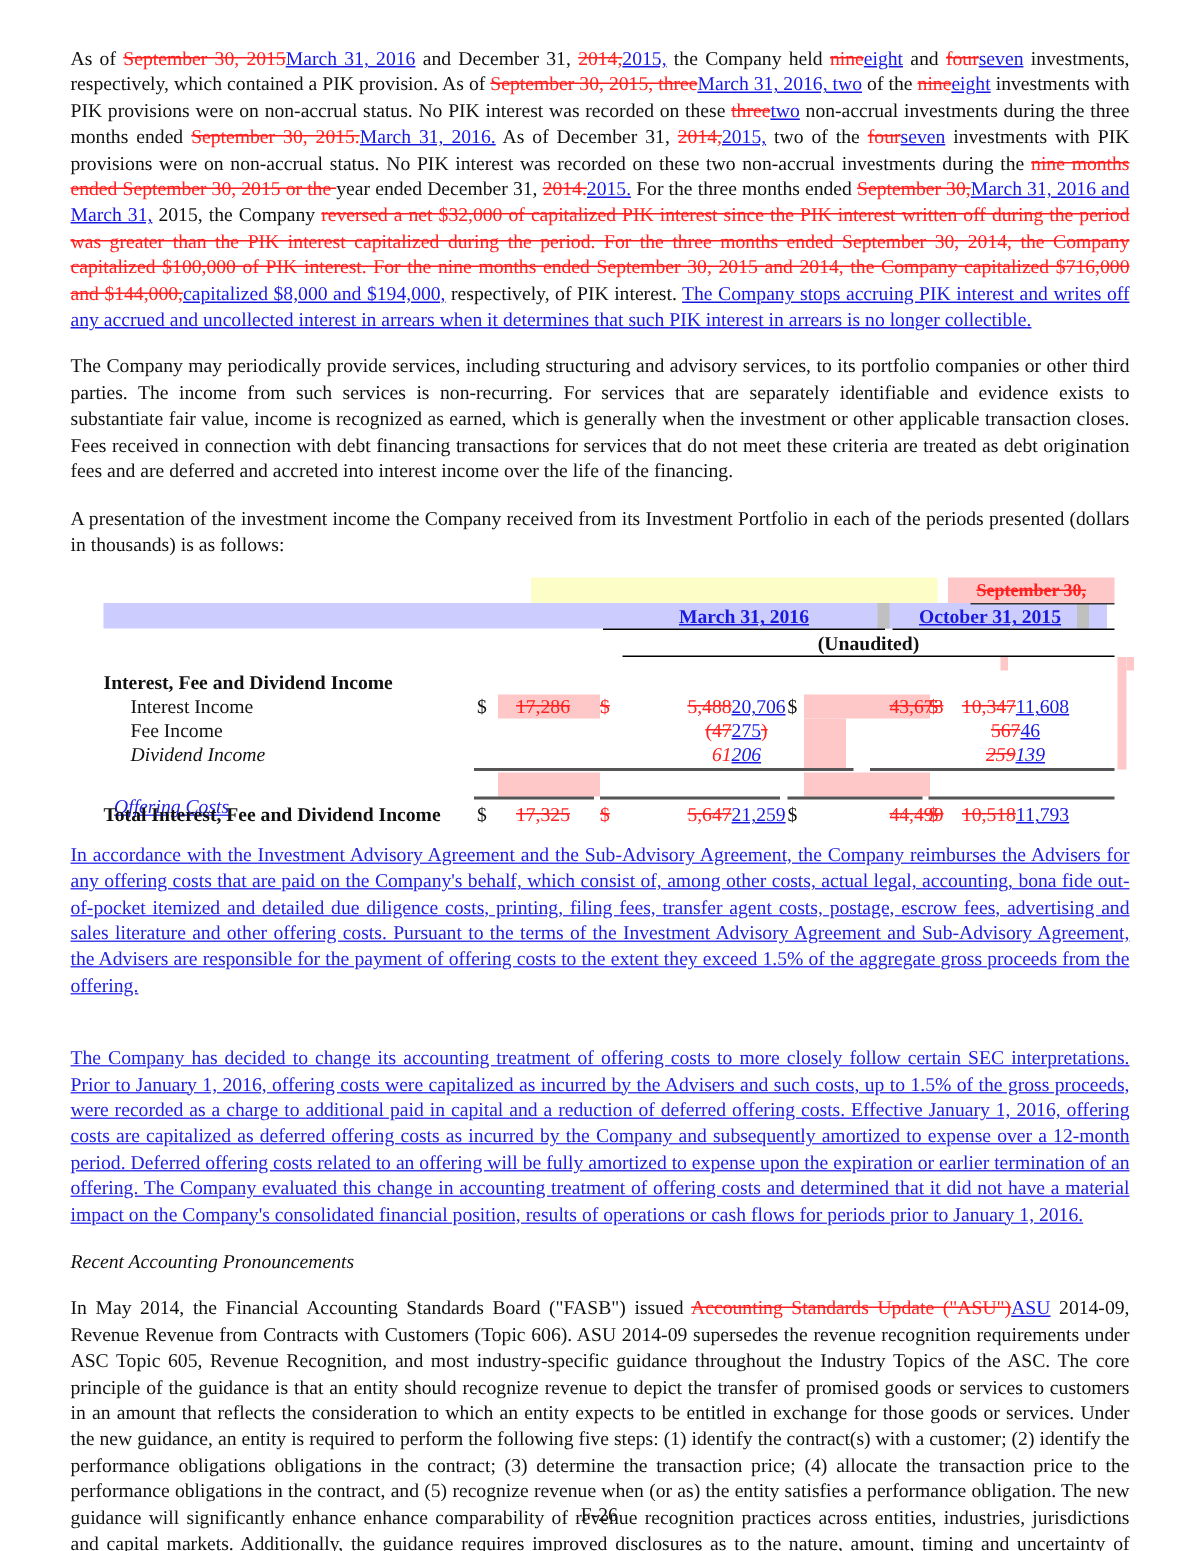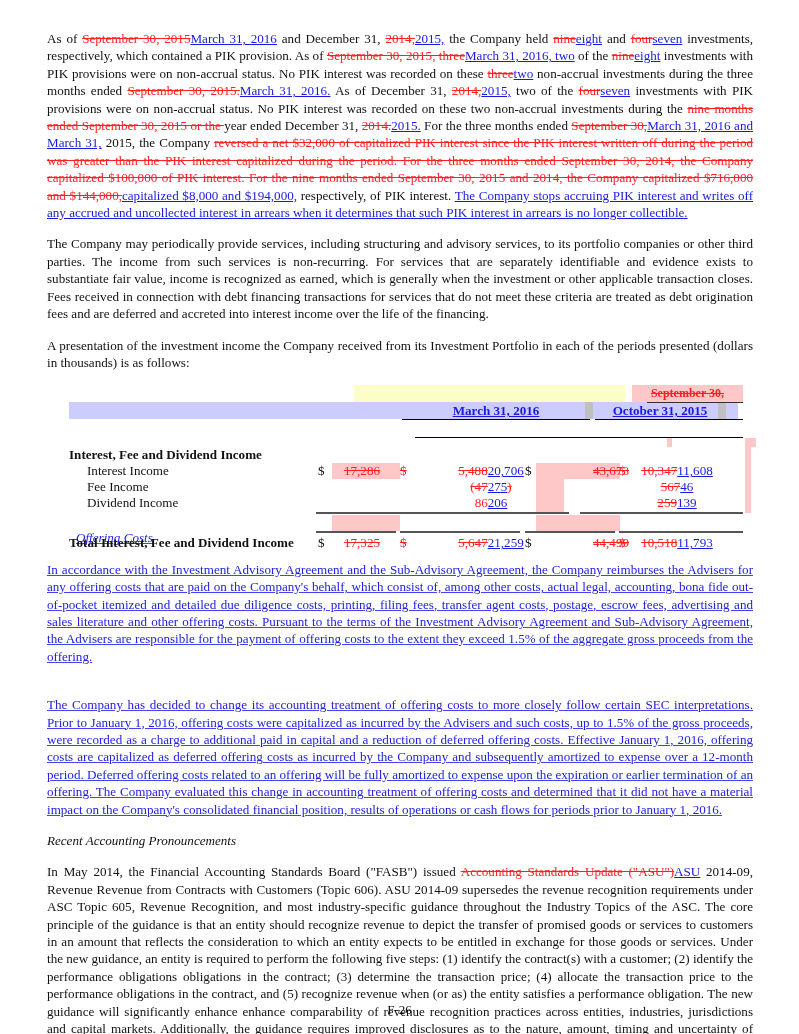--- a/index.html
+++ b/index.html
@@ -73,20 +73,21 @@
     <div class="hdr-grey1"></div>
     <div class="hdr-grey2"></div>
     <div class="line-under-pink"></div>
 
     <div class="hdr-text2"><span class="del">September 30,</span></div>
 
     <div class="hdr-march1"><span class="ins">March 31, 2016</span></div>
     <div class="hdr-march2"><span class="ins">October 31, 2015</span></div>
     <div class="line-under-a"></div>
     <div class="line-under-b"></div>
+    <div class="unaudited">(Unaudited)</div>
     <div class="line-under-un"></div>
 
     <div class="pink-strip" style="left:620px; top:57px; width:5px; height:9px;"></div>
     <div class="pink-strip" style="left:704px; top:57px; width:5px; height:9px;"></div>
     <div class="pink-strip" style="left:285px; top:82px; width:68px; height:16px;"></div>
     <div class="pink-strip" style="left:489px; top:82px; width:84px; height:16px;"></div>
     <div class="pink-strip" style="left:489px; top:98px; width:28px; height:34px;"></div>
     <div class="pink-strip" style="left:698px; top:57px; width:6px; height:75px;"></div>
     <div class="pink-strip" style="left:285px; top:134px; width:68px; height:16px;"></div>
     <div class="pink-strip" style="left:489px; top:134px; width:84px; height:16px;"></div>
@@ -106,23 +107,23 @@
       <span class="dol c4-dol del" style="left:572px">$</span>
       <span class="cell c4"><span class="del">10,347</span><span class="ins">11,608</span></span>
     </div>
 
     <div class="row" style="top:98px;">
       <span class="lbl indent">Fee Income</span>
       <span class="cell c2"><span class="del">(47</span><span class="ins">275</span><span class="del">)</span></span>
       <span class="cell c4"><span class="del">567</span><span class="ins">46</span></span>
     </div>
 
-    <div class="row" style="top:114px;">
+    <div class="row" style="top:114px;font-style:italic;">
       <span class="lbl indent">Dividend Income</span>
-      <span class="cell c2"><span class="del" style="text-decoration:none">86</span><span class="ins">206</span></span>
+      <span class="cell c2"><span class="del" style="text-decoration:none">61</span><span class="ins">206</span></span>
       <span class="cell c4"><span class="del">259</span><span class="ins">139</span></span>
     </div>
 
     <div class="tot-line" style="left:269px; top:131px; width:253px;"></div>
     <div class="tot-line" style="left:533px; top:131px; width:163px;"></div>
     <div class="tot-line" style="left:269px; top:150px; width:80px;"></div>
     <div class="tot-line" style="left:353px; top:150px; width:120px;"></div>
     <div class="tot-line" style="left:478px; top:150px; width:90px;"></div>
     <div class="tot-line" style="left:572px; top:150px; width:124px;"></div>
 

